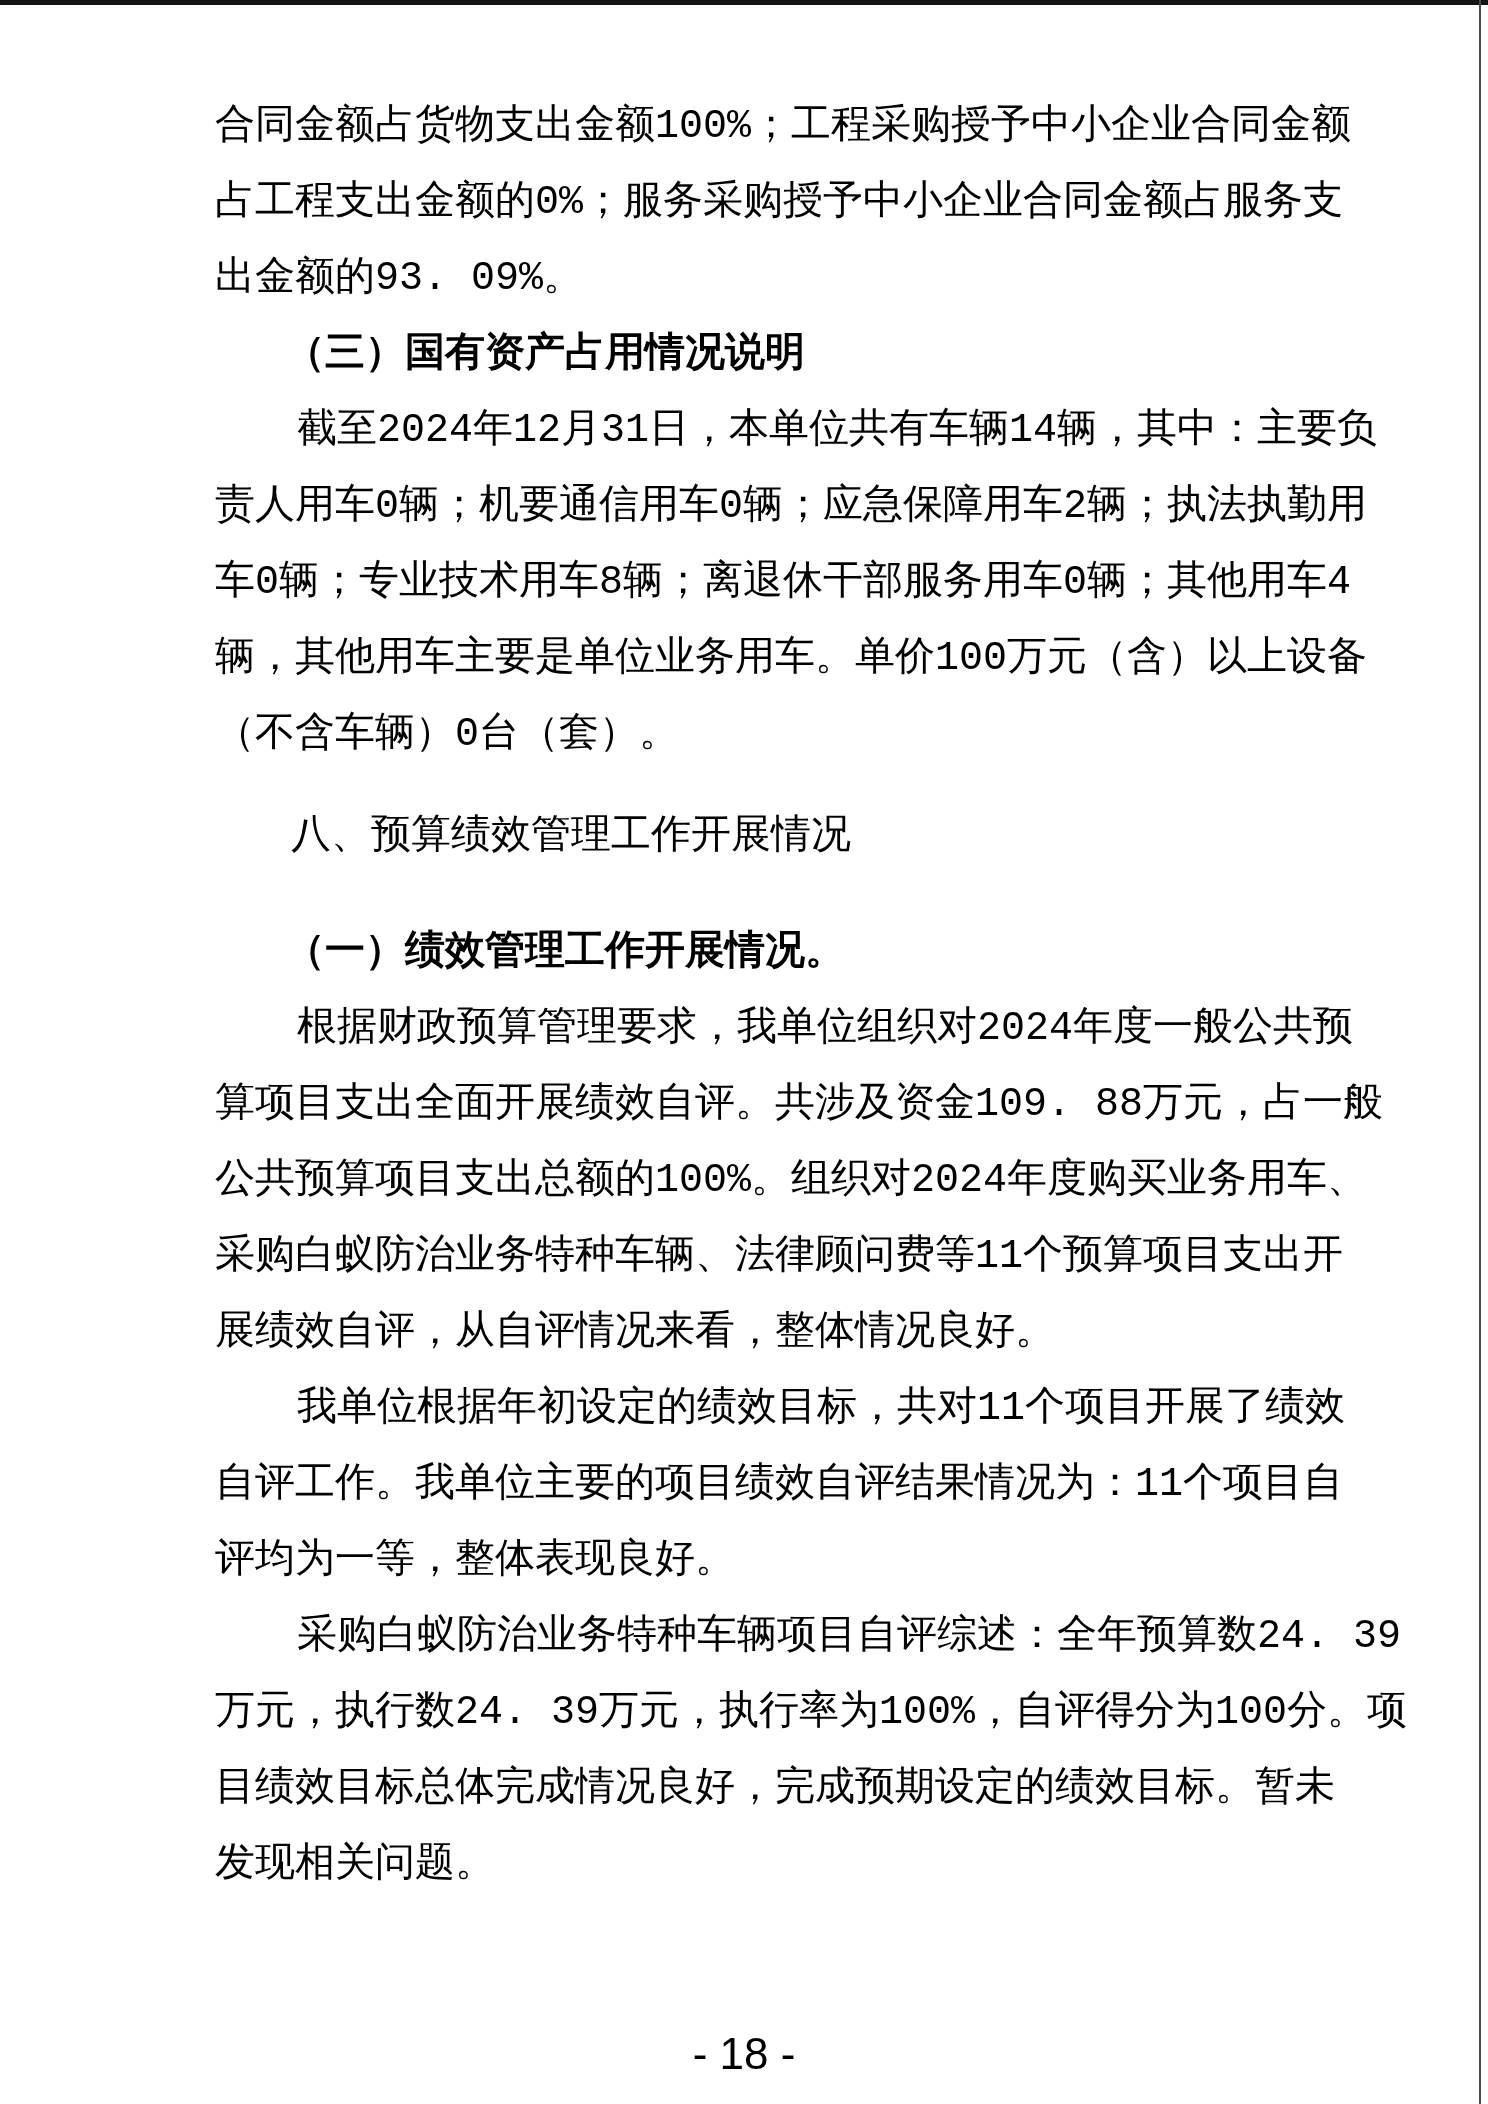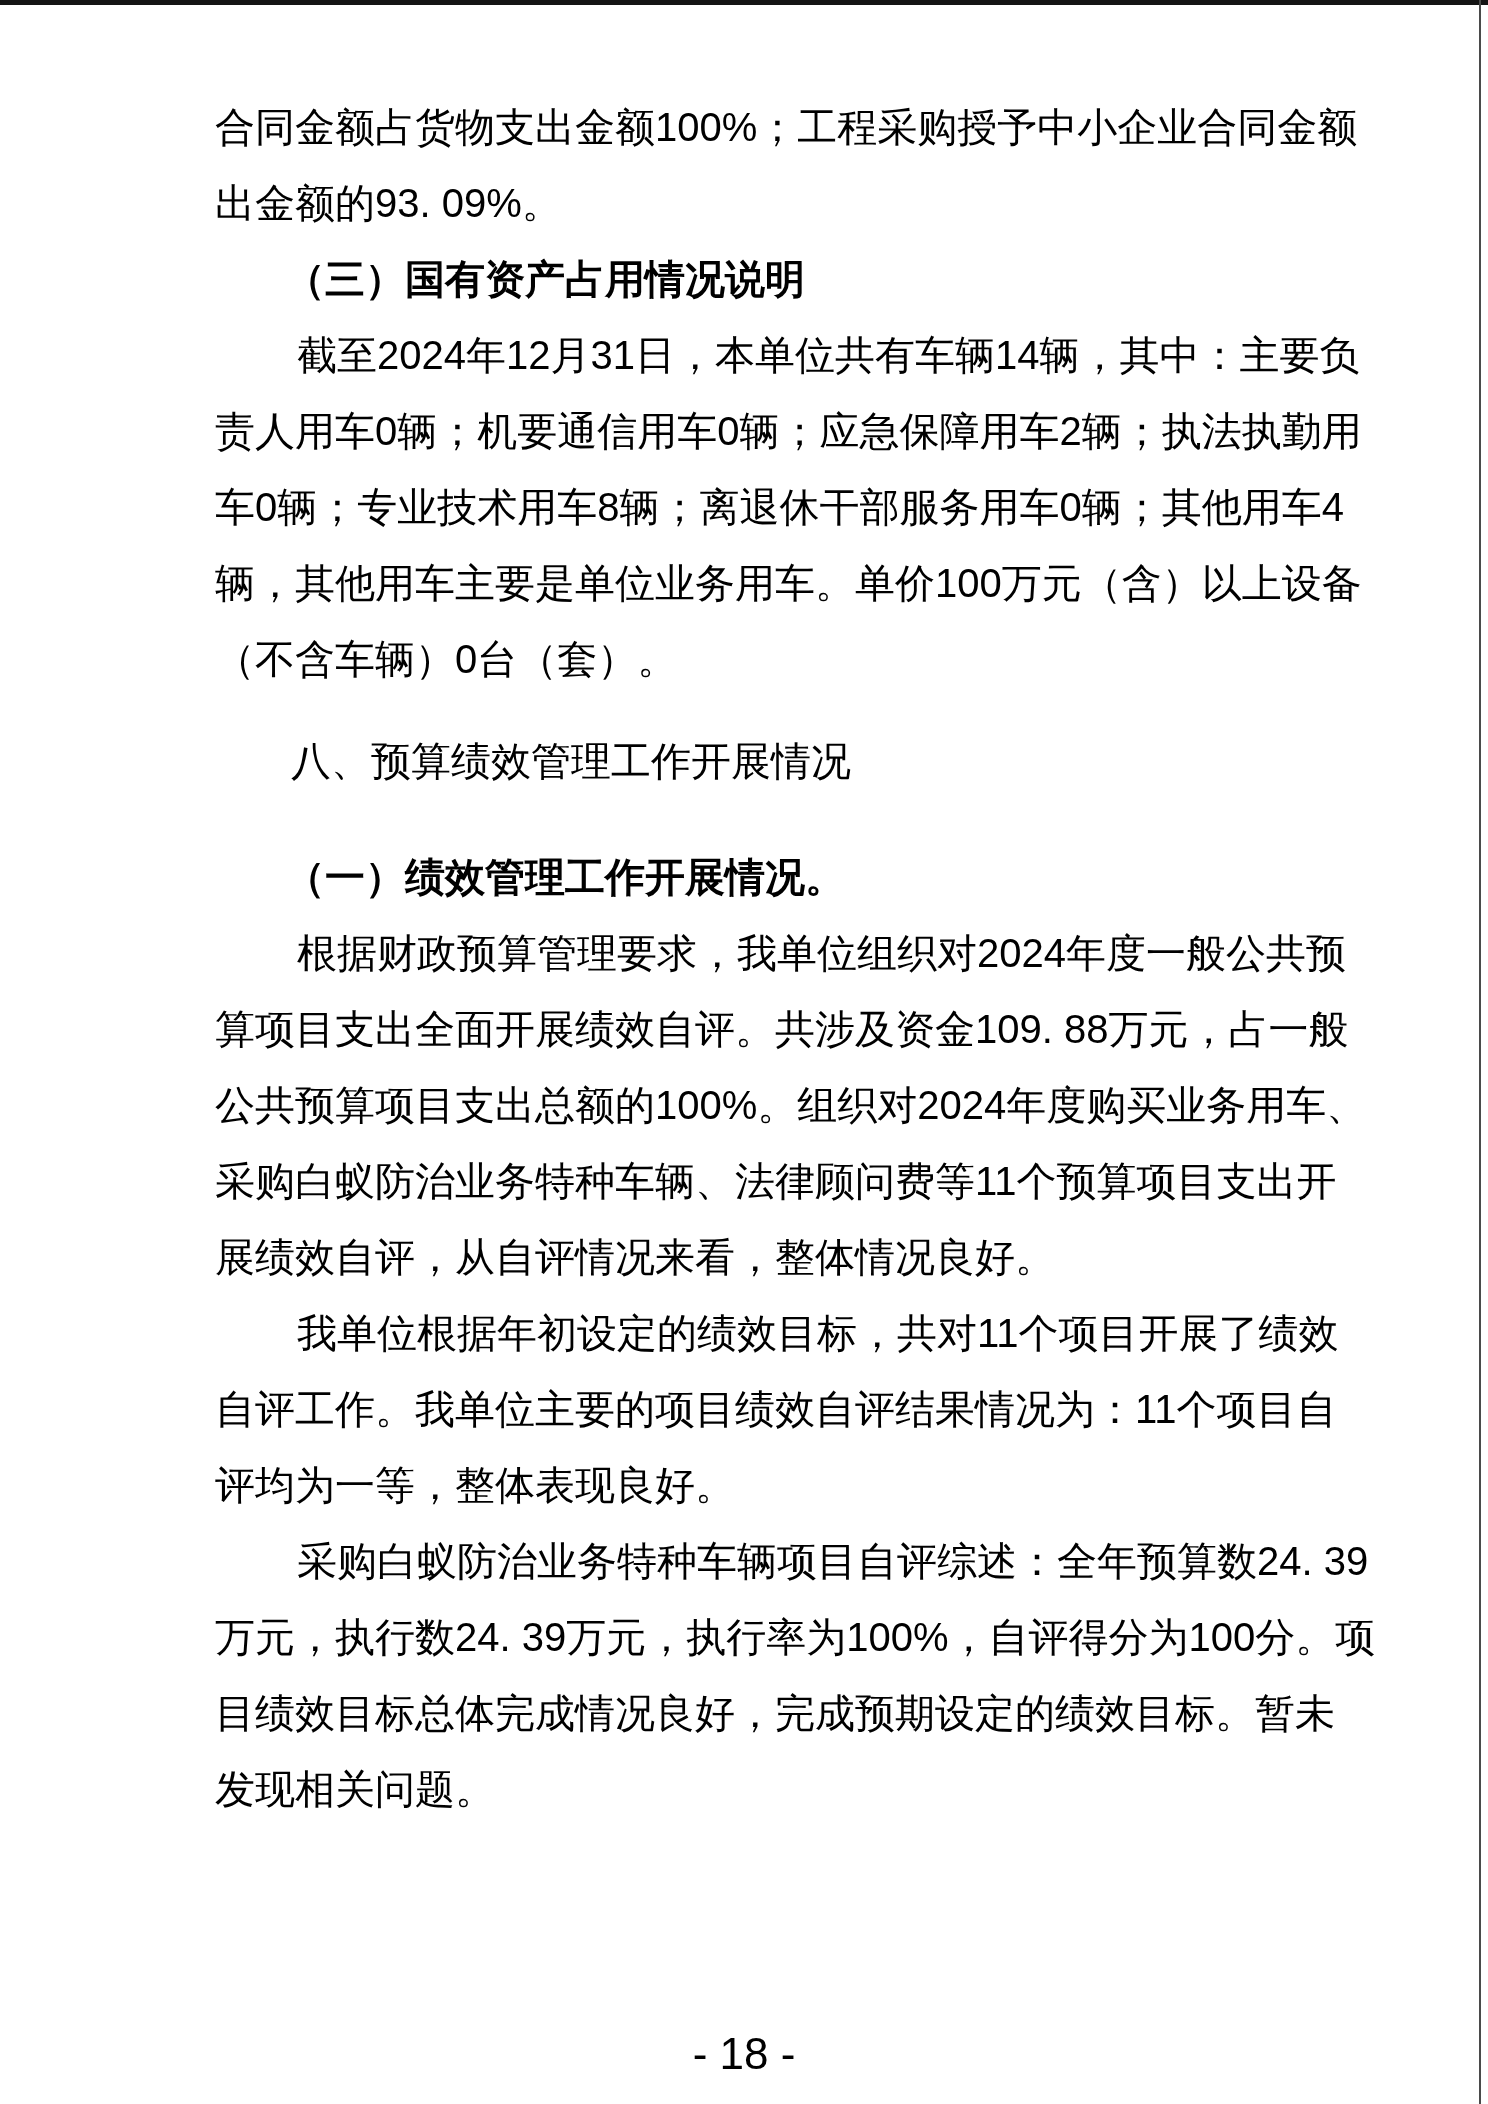--- a/index.html
+++ b/index.html
@@ -38,20 +38,21 @@
     width: 1072px;
     font-size: 40px;
     line-height: 76px;
     letter-spacing: 0px;
   }
   .line {
     text-align: justify;
     text-align-last: justify;
     text-justify: inter-ideograph;
     white-space: nowrap;
+    font-family: Liberation Mono, monospace;
   }
   .line.last {
     text-align-last: left;
     white-space: normal;
   }
   .line.indent {
     text-indent: 82px;
   }
   .heading {
     font-weight: bold;
@@ -81,20 +82,21 @@
 </head>
 <body>
 
 <div class="page">
   <div class="top-bar"></div>
   <div class="right-edge"></div>
 
   <div class="text-block">
 
     <div class="line">合同金额占货物支出金额100%；工程采购授予中小企业合同金额</div>
+    <div class="line">占工程支出金额的0%；服务采购授予中小企业合同金额占服务支</div>
     <div class="line last">出金额的93. 09%。</div>
 
     <div class="line last heading">（三）国有资产占用情况说明</div>
 
     <div class="line indent">截至2024年12月31日，本单位共有车辆14辆，其中：主要负</div>
     <div class="line">责人用车0辆；机要通信用车0辆；应急保障用车2辆；执法执勤用</div>
     <div class="line">车0辆；专业技术用车8辆；离退休干部服务用车0辆；其他用车4</div>
     <div class="line">辆，其他用车主要是单位业务用车。单价100万元（含）以上设备</div>
     <div class="line last">（不含车辆）0台（套）。</div>
 

